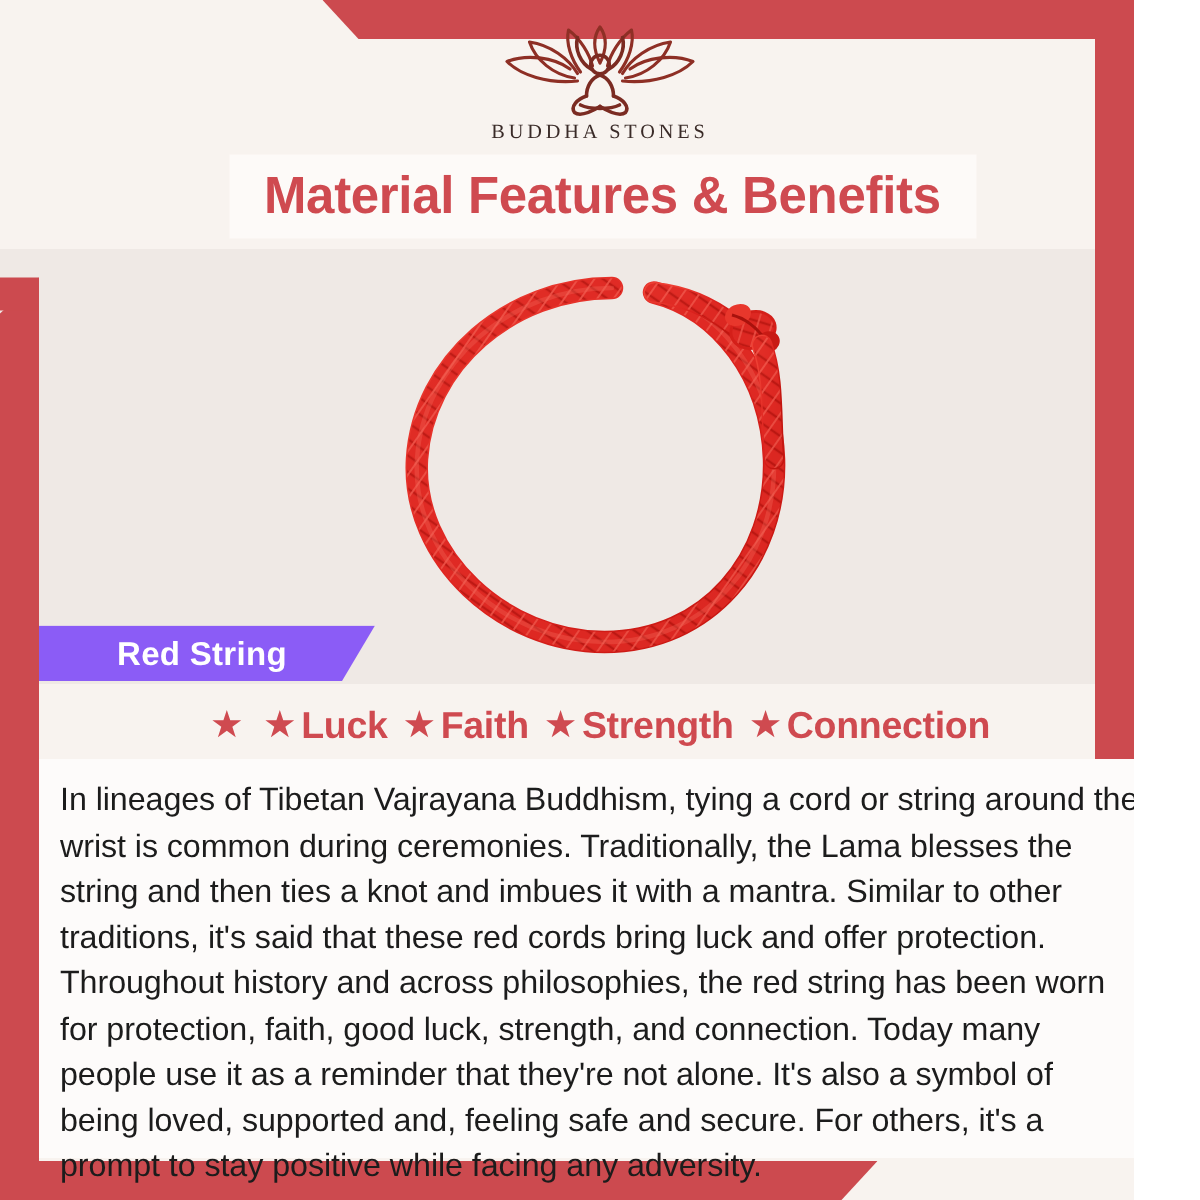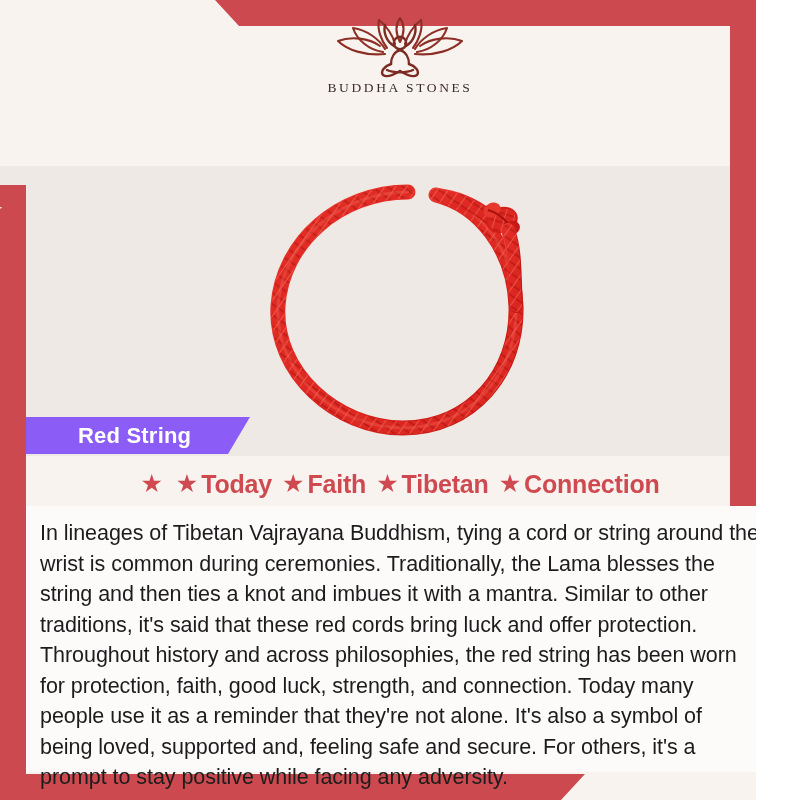--- a/index.html
+++ b/index.html
@@ -240,20 +240,23 @@
 
         <path d="M66 48 C60 50 55 55 58 59 C62 62 70 58 75 55"></path>
         <path d="M84 48 C90 50 95 55 92 59 C88 62 80 58 75 55"></path>
 
         <path d="M62 54 C68 57 82 57 88 54"></path>
       </g>
     </svg>
     <span class="logo-word">BUDDHA STONES</span>
   </div>
 
+  <div class="title-banner">
+    <span class="title-text">Material Features &amp; Benefits</span>
+  </div>
 
   <div class="product-area">
     <svg class="product-svg" width="320" height="285" viewBox="0 0 320 285">
       <defs>
         <pattern id="braid" width="9" height="9" patternUnits="userSpaceOnUse" patternTransform="rotate(35)">
           <rect width="9" height="9" fill="#df2a24"></rect>
           <path d="M0 4.5 L9 4.5" stroke="#b81712" stroke-width="1.6"></path>
           <path d="M4.5 0 L4.5 9" stroke="#f15a4e" stroke-width="1.1"></path>
         </pattern>
         <linearGradient id="cordShade" x1="0" y1="0" x2="1" y2="1">
@@ -299,29 +302,29 @@
   <div class="label-banner">
     <span class="label-text">Red String</span>
   </div>
 
   <div class="benefits-row">
     <span class="benefit">
       <span class="star-glyph">★</span>
     </span>
     <span class="benefit">
       <span class="star-glyph">★</span>
-      <span class="benefit-label">Today</span>
+      <span class="benefit-label">Luck</span>
     </span>
     <span class="benefit">
       <span class="star-glyph">★</span>
       <span class="benefit-label">Faith</span>
     </span>
     <span class="benefit">
       <span class="star-glyph">★</span>
-      <span class="benefit-label">Tibetan</span>
+      <span class="benefit-label">Strength</span>
     </span>
     <span class="benefit">
       <span class="star-glyph">★</span>
       <span class="benefit-label">Connection</span>
     </span>
   </div>
 
   <div class="body-card">
     <p class="body-text">In lineages of Tibetan Vajrayana Buddhism, tying a cord or string around the wrist is common during ceremonies. Traditionally, the Lama blesses the string and then ties a knot and imbues it with a mantra. Similar to other traditions, it's said that these red cords bring luck and offer protection. Throughout history and across philosophies, the red string has been worn for protection, faith, good luck, strength, and connection. Today many people use it as a reminder that they're not alone. It's also a symbol of being loved, supported and, feeling safe and secure. For others, it's a prompt to stay positive while facing any adversity.</p>
   </div>

